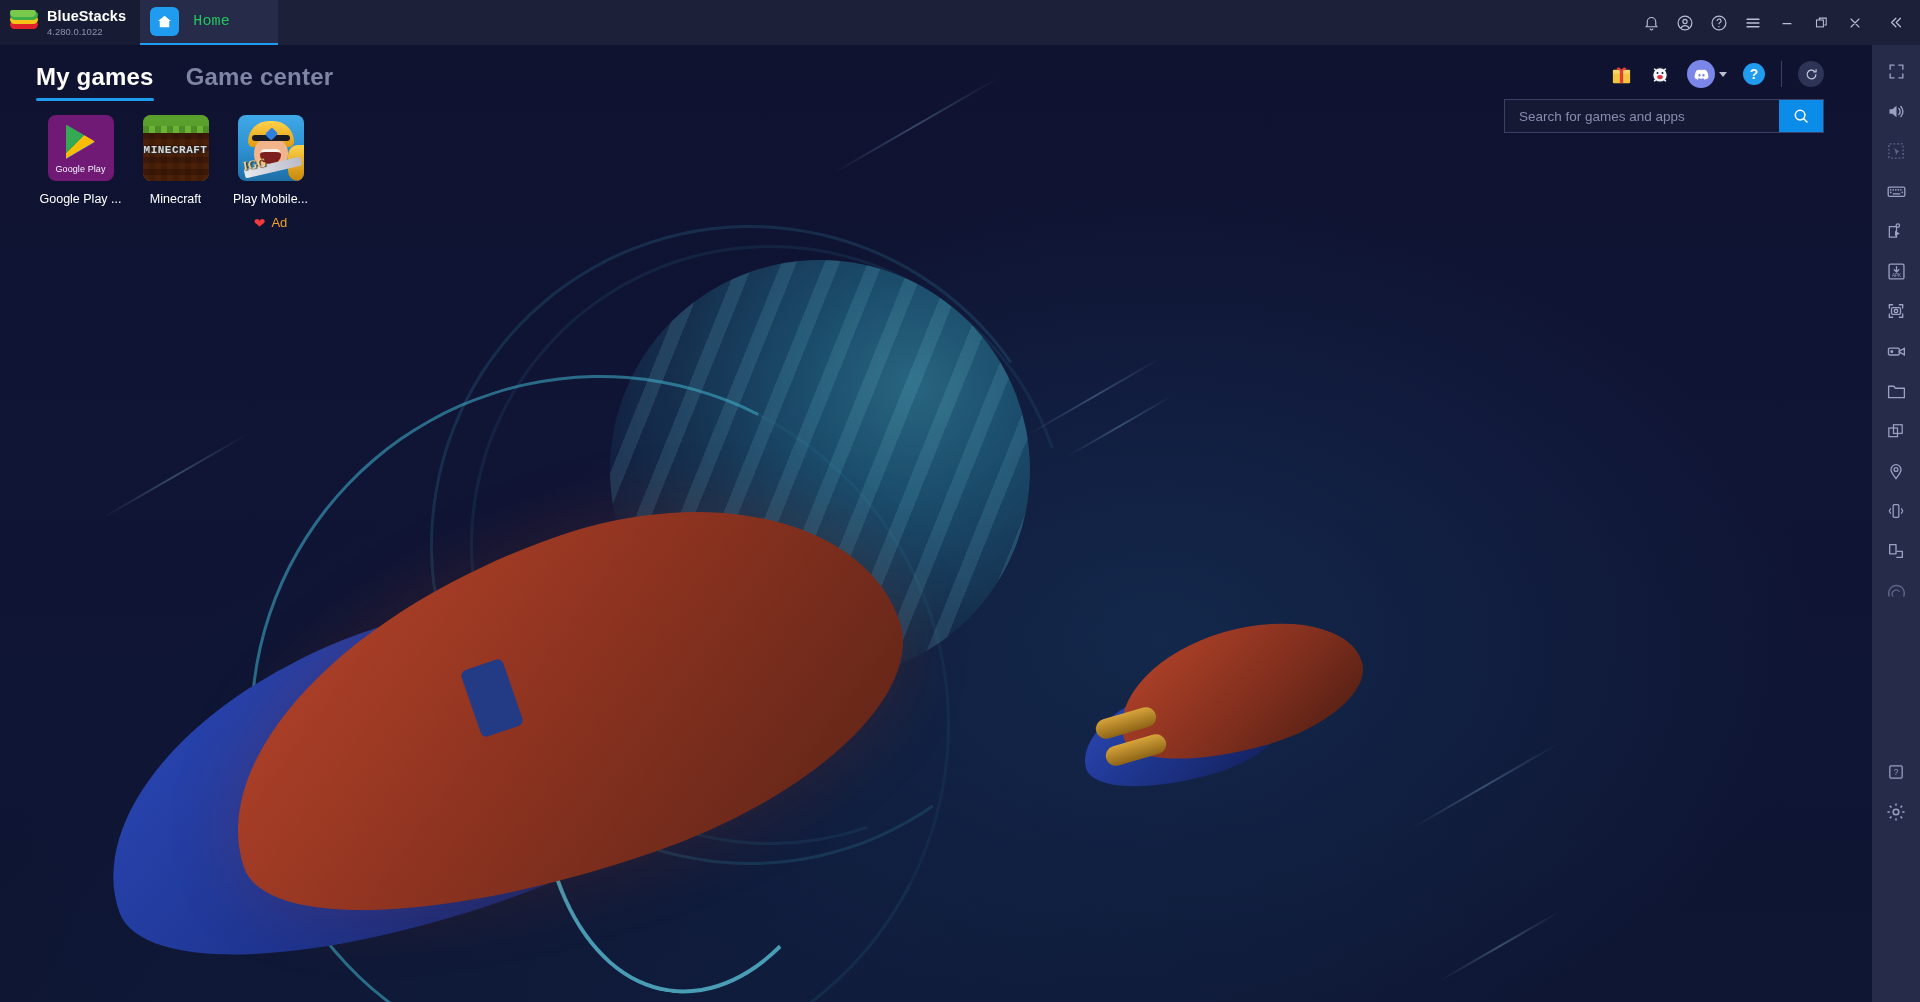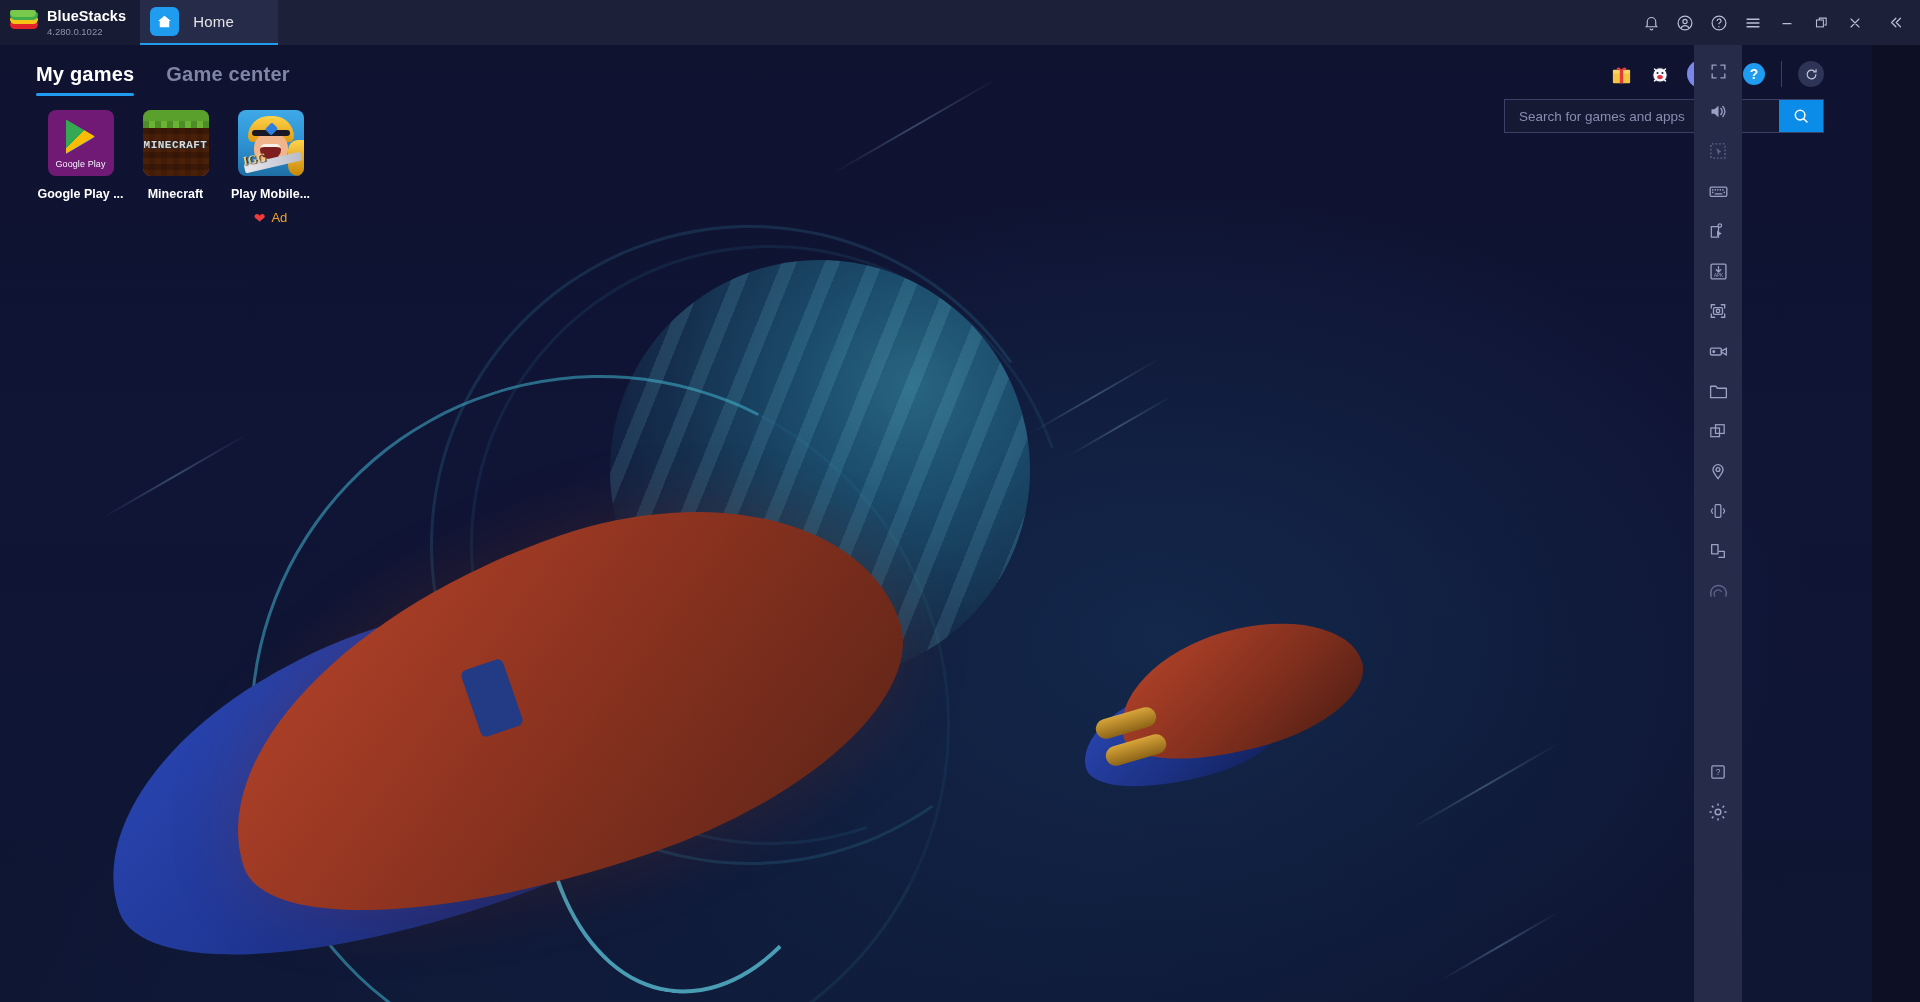--- a/index.html
+++ b/index.html
@@ -3,21 +3,21 @@
 <meta charset="utf-8">
 <style>
   * { box-sizing: border-box; margin: 0; padding: 0; }
   html, body {
     width: 1920px; height: 1002px;
     overflow: hidden;
     background: #0d1025;
     font-family: "Liberation Sans", sans-serif;
     -webkit-font-smoothing: antialiased;
   }
-  #app { position: relative; width: 1742px; height: 1002px; }
+  #app { position: relative; width: 1920px; height: 1002px; }
 
   
   .titlebar {
     position: absolute; top: 0; left: 0;
     width: 1920px; height: 45px;
     background: #1c2039;
     display: flex; align-items: center;
     z-index: 40;
   }
   .brand {
@@ -44,21 +44,21 @@
     height: 45px; padding: 0 28px 0 10px;
     background: #262b49;
     border-bottom: 2px solid #1f9bf0;
     min-width: 138px;
   }
   .tabchip-ico {
     width: 29px; height: 29px; border-radius: 6px;
     background: #1f9bf0; display:flex; align-items:center; justify-content:center;
     flex:none;
   }
-  .tabchip-label { font-size: 15px; color: #e5e5e5; letter-spacing:.2px; }
+  .tabchip-label { font-size: 15px; color: #22c55e; letter-spacing:.2px;font-family:Liberation Mono, monospace; }
 
   .tb-right { margin-left: auto; display: flex; align-items: center; height: 45px; }
   .tb-btn {
     width: 34px; height: 45px;
     display: flex; align-items: center; justify-content: center;
     color: #b9bed6; cursor: pointer;
   }
   .tb-btn.last { margin-right: 8px; margin-left: 6px; }
 
   
@@ -147,21 +147,21 @@
   .streak {
     position: absolute; height: 2px;
     background: linear-gradient(90deg, rgba(150,200,230,0) 0%, rgba(150,200,230,.30) 50%, rgba(150,200,230,0) 100%);
     transform: rotate(-30deg);
   }
 
   
   .content { position: absolute; top: 45px; left: 0; width: 1872px; z-index: 10; }
   .tabs { display: flex; align-items: flex-end; gap: 32px; padding: 18px 0 0 36px; }
   .tab { position: relative; padding-bottom: 10px; cursor: pointer; }
-  .tab-label { font-size: 20px; font-weight: bold; color: #7e85a5; letter-spacing: .2px; margin-top: 6px; }
+  .tab-label { font-size: 24px; font-weight: bold; color: #7e85a5; letter-spacing: .2px; margin-top: 6px; }
   .tab.active .tab-label { color: #ffffff; }
   .tab.active::after {
     content:''; position:absolute; left:0; right:0; bottom:0;
     height: 3px; background: #1f9bf0; border-radius: 2px;
   }
 
   .toolrow {
     position: absolute; top: 15px; right: 48px;
     display: flex; align-items: center; gap: 16px;
   }
@@ -203,21 +203,21 @@
   .personalize { display: flex; align-items: center; gap: 9px; padding: 22px 0 0 33px; }
   .personalize-label { font-size: 14px; color: #dfe2ee; }
 
   .appgrid { display: flex; gap: 0px; padding: 14px 0 0 33px; }
   .appcell { width: 95px; display: flex; flex-direction: column; align-items: center; cursor: pointer; }
   .appicon {
     width: 66px; height: 66px; border-radius: 8px;
     overflow: hidden; position: relative; background: #222842;
   }
   .appname {
-    margin-top: 11px; font-size: 12.5px; font-weight: bold;
+    margin-top: 11px; font-size: 12.5px; font-weight: normal;
     color: #ffffff; text-align: right; white-space: nowrap;
     max-width: 95px; overflow: hidden;
   }
   .ad-row { display:flex; align-items:center; gap:6px; margin-top: 9px; }
   .ad-heart { color: #ef3b3b; font-size: 14px; line-height: 1; }
   .ad-text { color: #f0a12a; font-size: 13px; }
 
   
   .gp { background: #701a75; display:flex; flex-direction:column; align-items:center; justify-content:center; }
   .gp-tri {

